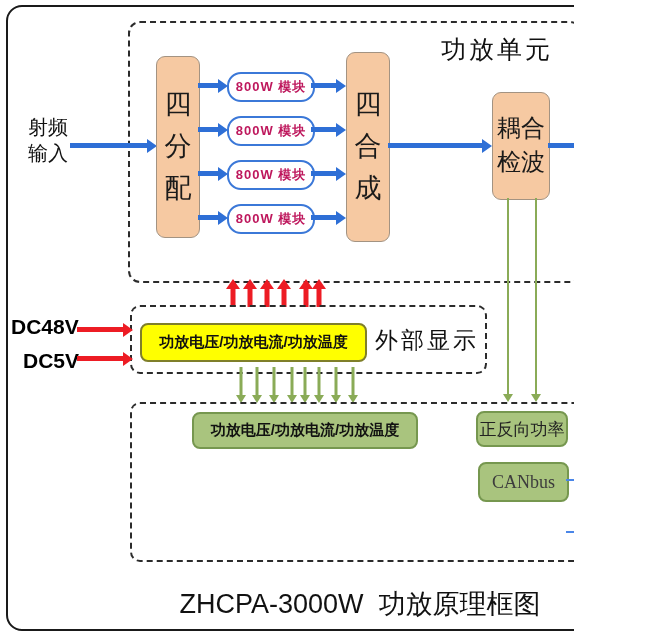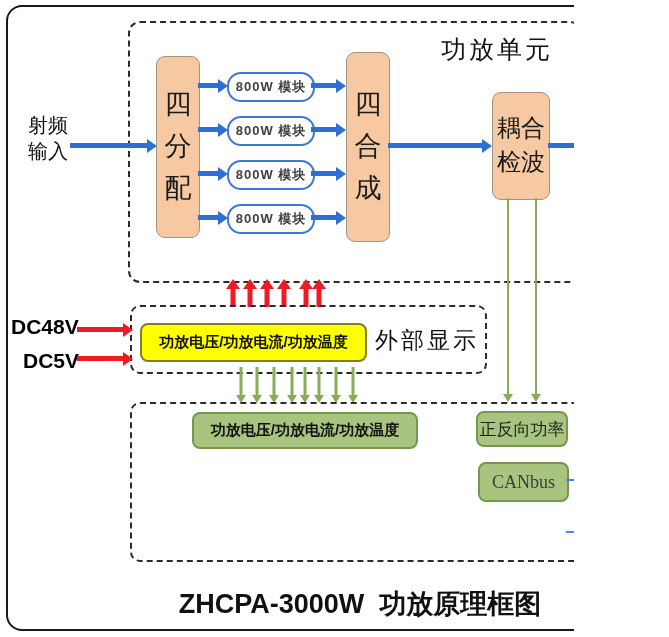--- a/index.html
+++ b/index.html
@@ -7,32 +7,32 @@
           font-family:"Liberation Sans",sans-serif;}
   .outer{position:absolute;left:6px;top:5px;width:652px;height:622px;
          border:2px solid #1a1a1a;border-radius:16px;}
   .box-dashed{position:absolute;border:2px dashed #2b2b2b;border-radius:12px;}
   .unit-label{position:absolute;font-family:"Liberation Serif",serif;color:#111;
               letter-spacing:3px;white-space:nowrap;}
   .orange{position:absolute;background:#F6C9A2;border:1px solid #a39382;border-radius:9px;
           display:flex;align-items:center;justify-content:center;text-align:center;
           word-break:break-all;font-family:"Liberation Serif",serif;color:#1a1a1a;}
   .pill{position:absolute;background:#fff;border:2px solid #3B78D8;border-radius:14px;
-        color:#404040;font-weight:bold;font-size:13px;letter-spacing:1px;
+        color:#be185d;font-weight:bold;font-size:13px;letter-spacing:1px;
         display:flex;align-items:center;justify-content:center;white-space:nowrap;}
   .ybox{position:absolute;background:#FFFF00;border:2px solid #7f7f2a;border-radius:8px;
         color:#111;font-weight:bold;font-size:15px;display:flex;align-items:center;
         justify-content:center;white-space:nowrap;}
   .gbox{position:absolute;background:#A9C47E;border:2px solid #76974F;border-radius:8px;
         color:#222;display:flex;align-items:center;justify-content:center;
         font-family:"Liberation Serif",serif;white-space:nowrap;}
-  .side-label{position:absolute;font-family:Liberation Mono, monospace;color:#111;
+  .side-label{position:absolute;font-family:Liberation Sans, sans-serif;color:#111;
               text-align:center;word-break:break-all;line-height:1.3;}
   .dc-label{position:absolute;font-weight:bold;font-size:21px;color:#000;}
-  .title{position:absolute;font-weight:bold;font-size:27px;color:#111;
+  .title{position:absolute;font-weight:normal;font-size:27px;color:#111;
          text-align:center;white-space:pre;}
   
   .h-arrow{position:absolute;height:15px;}
   .h-arrow .shaft{position:absolute;left:0;right:9px;top:5px;height:5px;background:#2E6FD6;}
   .h-arrow .head{position:absolute;right:0;top:50%;transform:translateY(-50%);width:0;height:0;
                  border-top:7px solid transparent;border-bottom:7px solid transparent;
                  border-left:10px solid #2E6FD6;}
   .h-arrow.red .shaft{background:#ED1C24;}
   .h-arrow.red .head{border-left-color:#ED1C24;}
   .h-arrow.thin{height:12px;}

